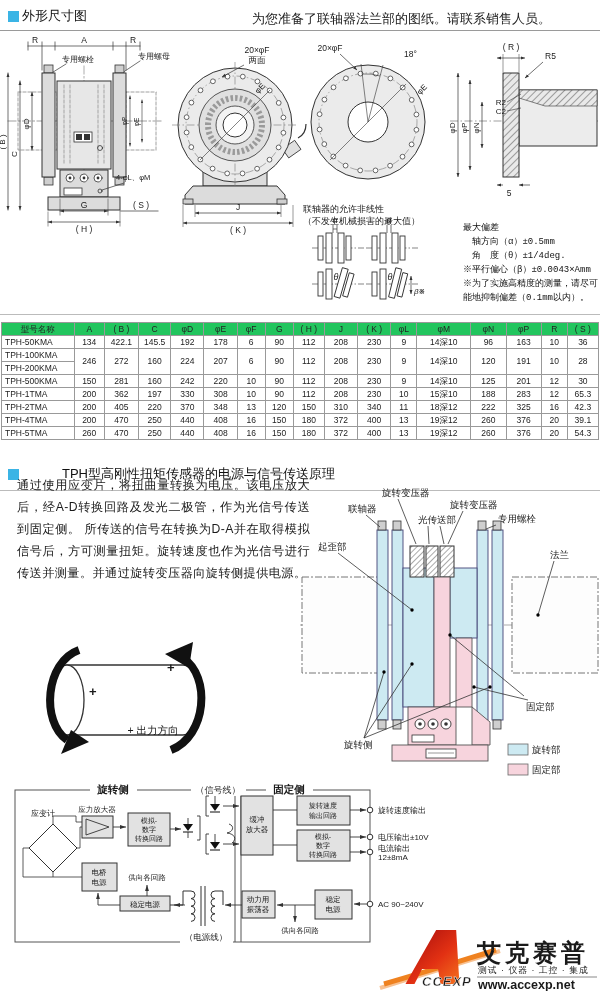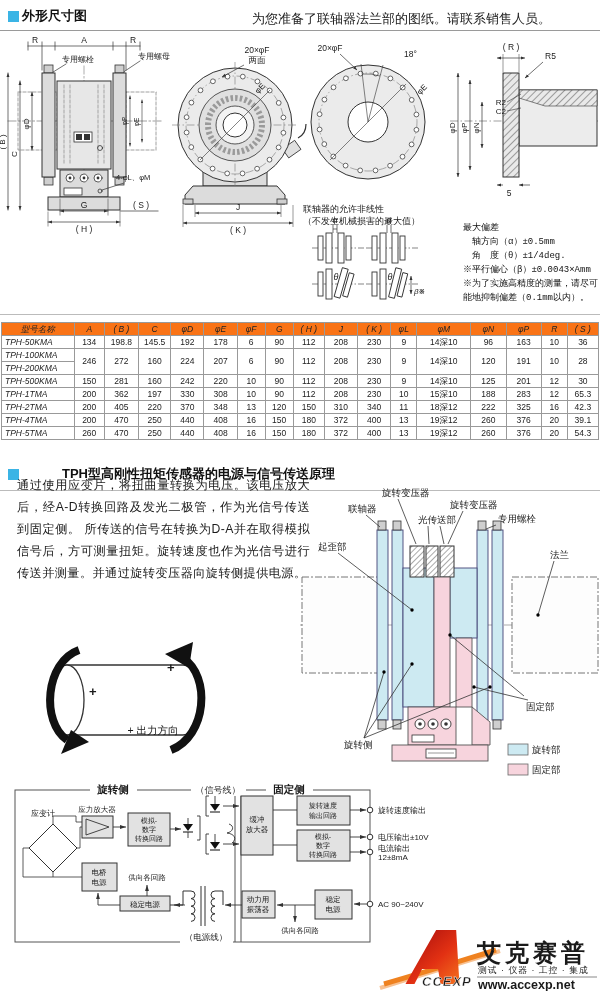--- a/index.html
+++ b/index.html
@@ -1,31 +1,31 @@
 <!DOCTYPE html>
 <html><head>
 <meta charset="utf-8">
 <style>
   html,body{margin:0;padding:0;background:#fff;}
   .page{position:relative;width:600px;height:991px;background:#fff;overflow:hidden;
         font-family:"Liberation Sans","DejaVu Sans",sans-serif;color:#222;}
   .hr{position:absolute;left:0;width:600px;border-top:1px solid #9a9a9a;height:0;}
-  .sec-title{position:absolute;display:flex;align-items:center;font-weight:bold;font-size:13px;color:#111;}
+  .sec-title{position:absolute;display:flex;align-items:center;font-weight:normal;font-size:13px;color:#111;}
   .sec-title .sq{width:11px;height:11px;background:#3bb4e5;margin-right:3px;display:inline-block;}
   .hdr-note{position:absolute;left:252px;top:10px;font-size:13px;color:#222;}
   .para{position:absolute;left:17px;top:474px;width:293px;font-size:12.2px;line-height:22px;
         letter-spacing:.4px;text-align:justify;color:#1a1a1a;margin:0;}
   .notes{position:absolute;left:463px;top:221px;width:136px;font-size:9px;line-height:14px;color:#111;font-family:Liberation Mono, monospace;}
   .notes div{white-space:nowrap;}
   table.dim{position:absolute;left:1px;top:322px;width:598px;border-collapse:collapse;table-layout:fixed;
         font-size:8.5px;color:#222;border:1.5px solid #555;}
   table.dim th,table.dim td{border:1px solid #999;text-align:center;padding:0;height:12px;line-height:11px;
         overflow:hidden;white-space:nowrap;font-weight:normal;}
-  table.dim th{background:#f97316;font-style:italic;}
-  table.dim td.model{text-align:left;padding-left:3px;font-style:italic;}
+  table.dim th{background:#22c55e;}
+  table.dim td.model{text-align:left;padding-left:3px;}
   svg text{font-family:"Liberation Sans","DejaVu Sans",sans-serif;fill:#1a1a1a;}
   .logo-wrap{position:absolute;left:378px;top:922px;width:222px;height:69px;}
 </style>
 </head>
 <body>
 
 <svg width="0" height="0" style="position:absolute" aria-hidden="true">
   <defs>
     <marker id="da" viewBox="0 0 10 10" refX="9.5" refY="5" markerWidth="7.5" markerHeight="7.5" orient="auto-start-reverse">
       <path d="M0,2 L10,5 L0,8 Z" fill="#333"></path>
@@ -376,21 +376,21 @@
           <th>φN</th>
           <th>φP</th>
           <th>R</th>
           <th>( S )</th>
         </tr>
       </thead>
     <tbody>
         <tr>
           <td class="model">TPH-50KMA</td>
           <td>134</td>
-          <td>198.8</td>
+          <td>422.1</td>
           <td>145.5</td>
           <td>192</td>
           <td>178</td>
           <td>6</td>
           <td>90</td>
           <td>112</td>
           <td>208</td>
           <td>230</td>
           <td>9</td>
           <td>14深10</td>

